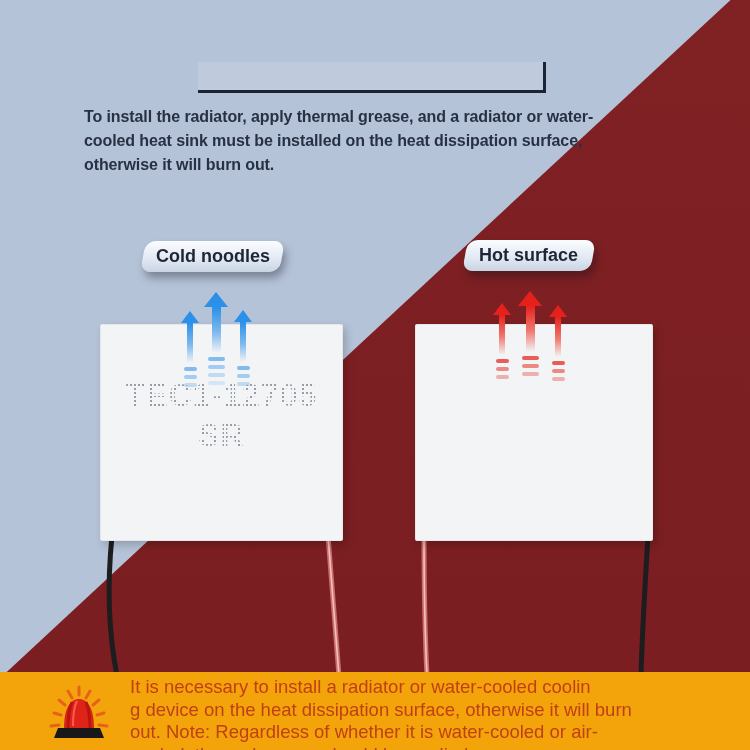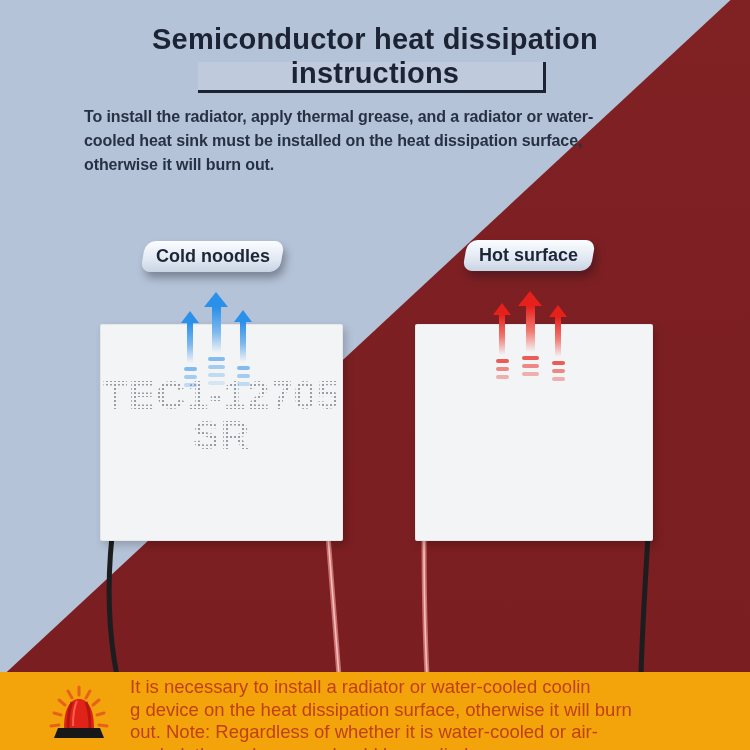--- a/index.html
+++ b/index.html
@@ -35,21 +35,21 @@
             color: #1d2537; white-space: nowrap; }
   .badge-cold { left: 143px; top: 241px; width: 139px; }
   .badge-hot  { left: 465px; top: 240px; width: 128px; }
 
   
   .module { position: absolute; top: 324px; height: 217px; background: #f3f4f6;
             border: 1px solid rgba(0,0,0,0.05); border-radius: 2px;
             box-shadow: 3px 4px 9px rgba(0,0,0,0.20); z-index: 4; text-align: center; }
   .module-left  { left: 100px; width: 243px; }
   .module-right { left: 415px; width: 238px; }
-  .module-label { margin-top: 50px; font-size: 40px; line-height: 40px; font-weight: bold;
+  .module-label { margin-top: 50px; font-size: 32px; line-height: 40px; font-weight: bold;
             letter-spacing: 1px; white-space: pre-line;
             color: transparent;
             background-image: radial-gradient(circle, #989ea7 1.15px, rgba(152,158,167,0) 1.3px);
             background-size: 4px 4px;
             -webkit-background-clip: text; background-clip: text; }
   @supports not ((-webkit-background-clip: text) or (background-clip: text)) {
     .module-label { color: #a6abb2; background: none; }
   }
 
   
@@ -88,22 +88,20 @@
             white-space: pre; }
 </style>
 </head>
 <body>
 
 <div class="stage">
 
   <div class="bg-red"></div>
 
   <div class="title-underline"></div>
-  <h1 class="title">Semiconductor heat dissipation
-instructions</h1>
   <p class="subtitle">To install the radiator, apply thermal grease, and a radiator or water-
 cooled heat sink must be installed on the heat dissipation surface,
 otherwise it will burn out.</p>
 
   <div class="badge badge-cold">
     <span>Cold noodles</span>
   </div>
   <div class="badge badge-hot">
     <span>Hot surface</span>
   </div>

